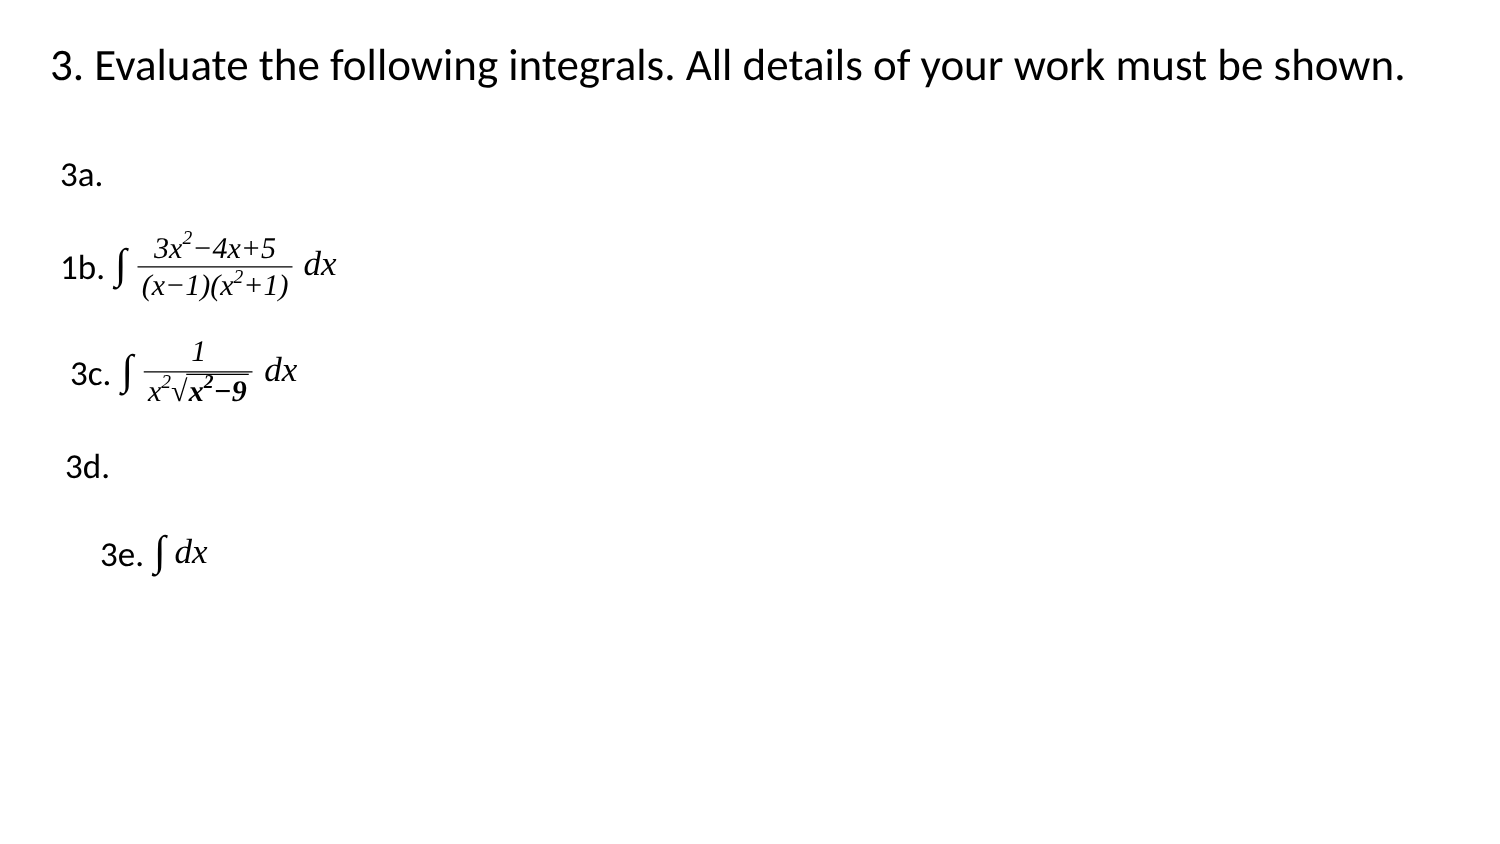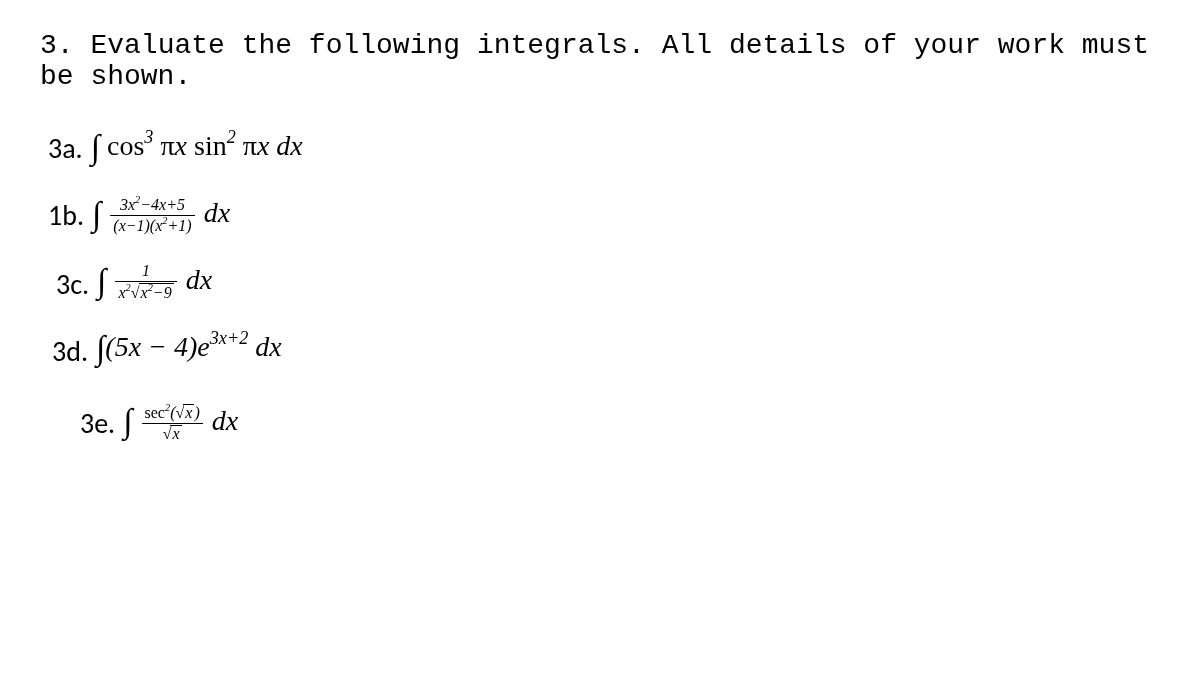--- a/index.html
+++ b/index.html
@@ -7,23 +7,22 @@
       padding: 30px 40px;
       font-family: Calibri, "Segoe UI", Arial, sans-serif;
       font-size: 28px;
       color: #000;
       background: #fff;
       width: 1200px;
       height: 675px;
       box-sizing: border-box;
     }
     .problem-statement {
-      margin-bottom: 37px;
-      font-size: 28px;
-      font-family: Liberation Mono, monospace;
+      margin-bottom: 48px;
+      font-size: 36px;
     }
     .subproblem {
       margin-bottom: 28px;
       margin-left: 8px;
       font-size: 28px;
       display: flex;
       align-items: center;
     }
     .label {
       margin-right: 8px;
@@ -38,21 +37,21 @@
       font-style: normal;
       display: inline-block;
       vertical-align: middle;
       position: relative;
       top: -2px;
     }
     .frac {
       display: inline-block;
       vertical-align: middle;
       text-align: center;
-      font-size: 16px;
+      font-size: 24px;
       line-height: 1.05;
       position: relative;
       margin: 0 2px;
     }
     .frac .num {
       display: block;
       padding: 0 3px 1px 3px;
     }
     .frac .den {
       display: block;
@@ -61,20 +60,21 @@
     }
     .sup {
       font-size: 0.65em;
       vertical-align: super;
       position: relative;
       top: -0.1em;
     }
     .sqrt {
       display: inline-block;
       position: relative;
+      font-weight: bold;
     }
     .sqrt::before {
       content: "√";
       font-style: normal;
     }
     .sqrt-body {
       border-top: 1.3px solid #000;
       padding: 0 2px;
       display: inline-block;
       margin-left: -1px;
@@ -89,59 +89,49 @@
 </head>
 <body>
 
 <div class="problem-statement">
   <span>3.</span>
   <span>Evaluate the following integrals.  All details of your work must be shown.</span>
 </div>
 
 <div class="subproblem">
   <span class="label">3a.</span>
-  <span class="math">
-    <span class="integral">∫</span> <span class="upright">cos</span><span class="sup">3</span> <span class="pi">π</span>x <span class="upright">sin</span><span class="sup">2</span> <span class="pi">π</span>x&nbsp;dx
-  </span>
 </div>
 
 <div class="subproblem">
   <span class="label">1b.</span>
   <span class="math">
     <span class="integral">∫</span>
     <span class="frac">
       <span class="num">3x<span class="sup">2</span>−4x+5</span>
       <span class="den">(x−1)(x<span class="sup">2</span>+1)</span>
     </span>
     dx
   </span>
 </div>
 
-<div class="subproblem" style="margin-left:16px;align-items:flex-end;">
+<div class="subproblem" style="margin-left:16px;">
   <span class="label">3c.</span>
   <span class="math">
     <span class="integral">∫</span>
     <span class="frac">
       <span class="num">1</span>
       <span class="den">x<span class="sup">2</span><span class="sqrt"><span class="sqrt-body">x<span class="sup">2</span>−9</span></span></span>
     </span>
     dx
   </span>
 </div>
 
 <div class="subproblem" style="margin-left:12px;align-items:flex-end;">
   <span class="label">3d.</span>
-  <span class="math">
-    <span class="integral">∫</span>(5x − 4)e<span class="sup">3x+2</span>&nbsp;dx
-  </span>
 </div>
 
 <div class="subproblem" style="margin-left:40px; margin-top:35px;">
   <span class="label">3e.</span>
   <span class="math">
     <span class="integral">∫</span>
-    <span class="frac">
-      <span class="num"><span class="upright">sec</span><span class="sup">2</span>(<span class="sqrt"><span class="sqrt-body">x</span></span>)</span>
-      <span class="den"><span class="sqrt"><span class="sqrt-body">x</span></span></span>
-    </span>
     dx
   </span>
 </div>
 
 </body></html>

